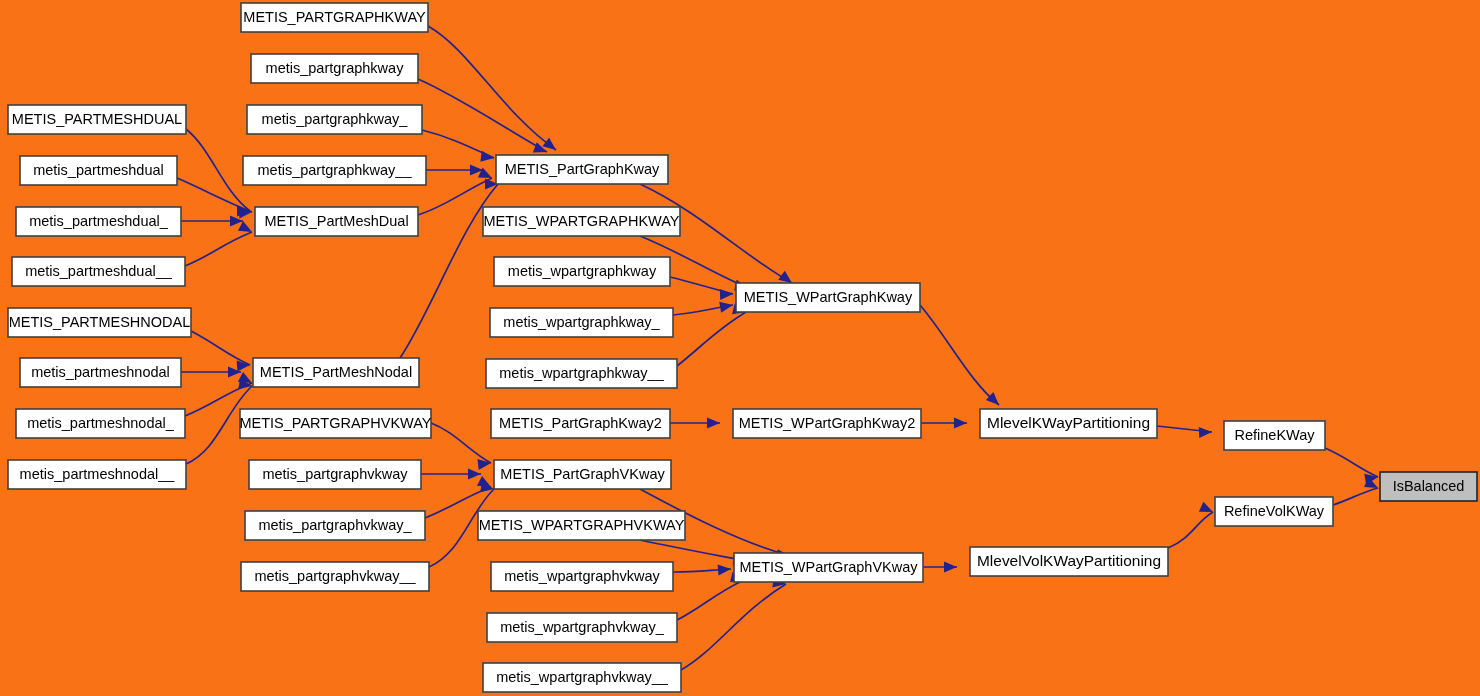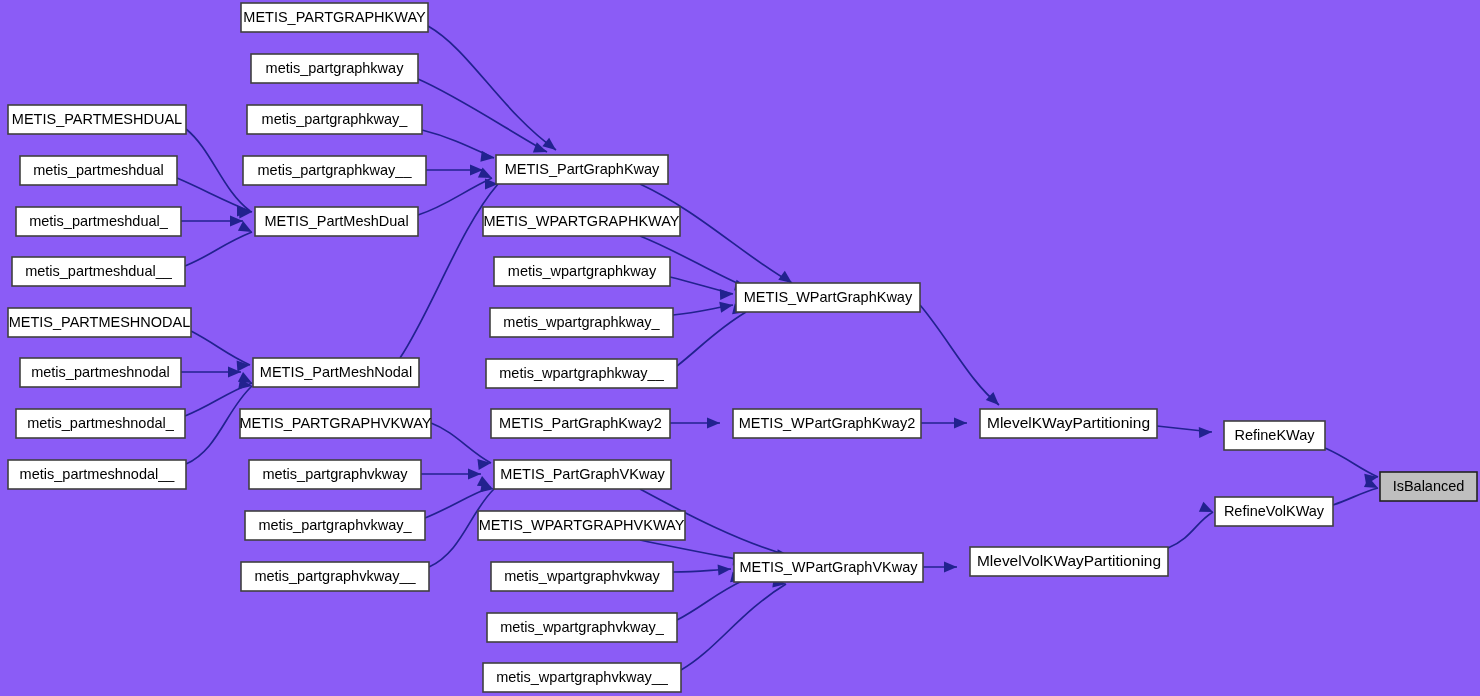--- a/index.html
+++ b/index.html
@@ -7,21 +7,21 @@
     padding: 0;
     background: #ffffff;
   }
   body {
     font-family: "Liberation Sans", sans-serif;
   }
   #callgraph-root {
     position: relative;
     width: 1480px;
     height: 696px;
-    background: #8b5cf6;
+    background: #f97316;
     overflow: hidden;
   }
   #callgraph-svg {
     position: absolute;
     top: 0;
     left: 0;
     width: 1480px;
     height: 696px;
   }
   .node-box {

